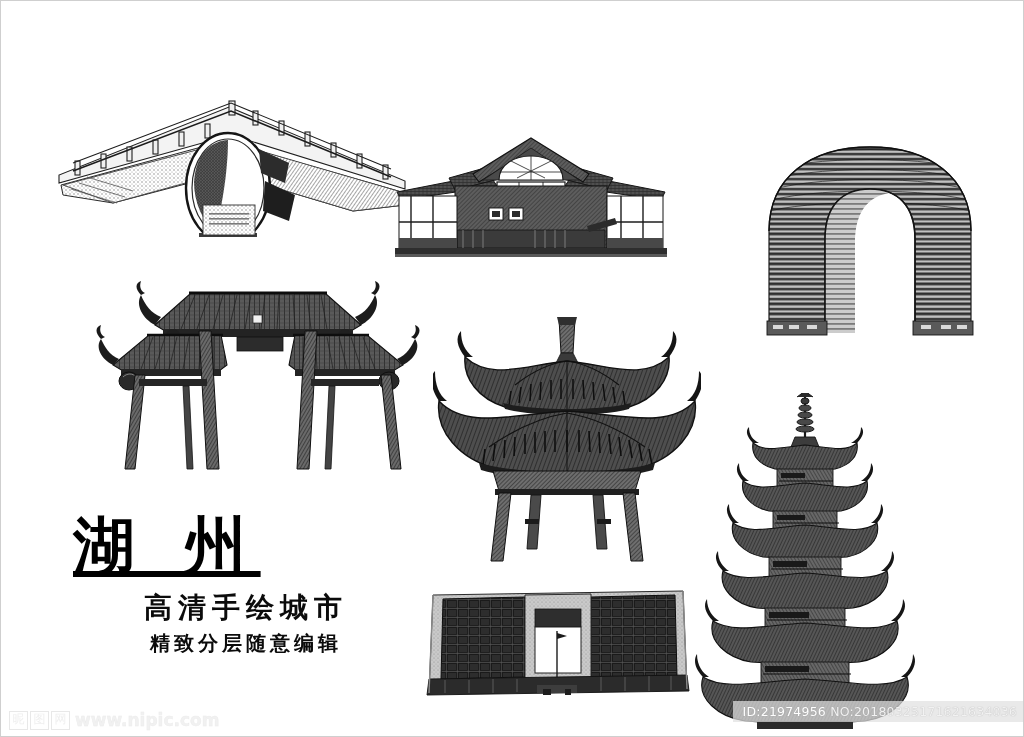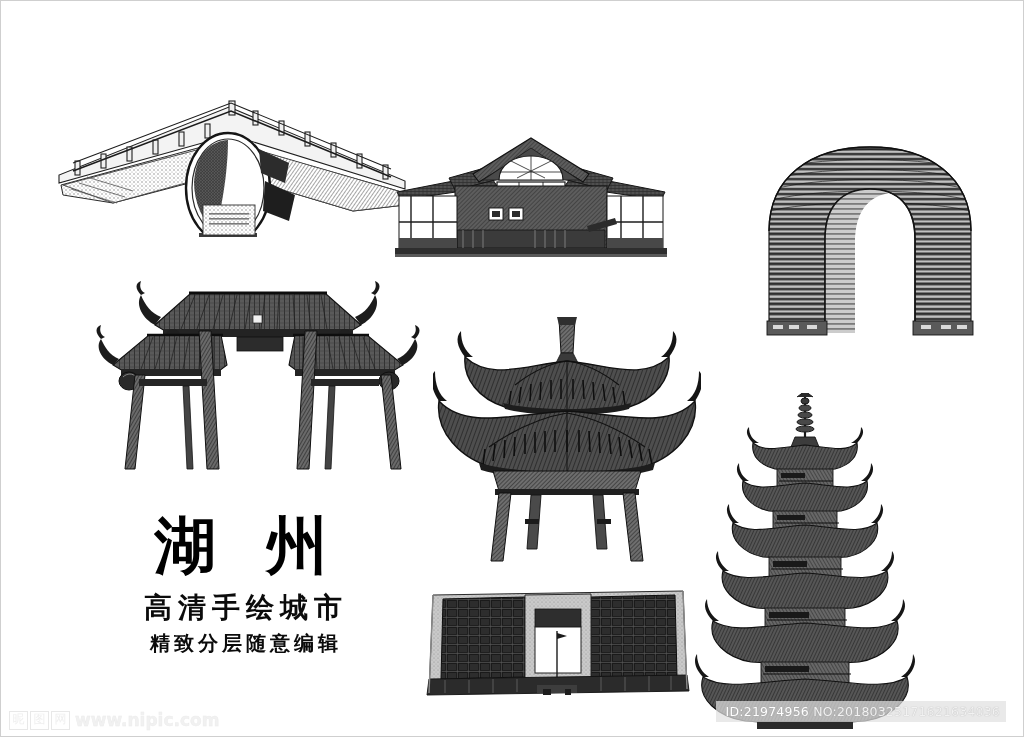--- a/index.html
+++ b/index.html
@@ -42,23 +42,24 @@
     top: 512px;
     width: 360px;
   }
   .city-title {
     font-family: "DejaVu Sans", "Liberation Sans", sans-serif;
     font-size: 62px;
     font-weight: 700;
     color: #000000;
     letter-spacing: 14px;
     line-height: 1.05;
-    text-align: center;
+    text-align: left;
     margin: 0 0 10px 0;
     padding-left: 10px;
+    text-decoration: underline;
   }
   .sub-line {
     font-family: "DejaVu Sans", "Liberation Sans", sans-serif;
     font-size: 28px;
     font-weight: 700;
     color: #0b0b0b;
     letter-spacing: 6px;
     text-align: center;
     line-height: 1.45;
     margin: 0;
@@ -93,21 +94,21 @@
   .wm-url {
     font-family: "DejaVu Sans", "Liberation Sans", sans-serif;
     font-size: 17px;
     font-weight: 700;
     color: #e6e6e6;
     letter-spacing: 0px;
     -webkit-text-stroke: 0.5px #dcdcdc;
   }
   .wm-id {
     position: absolute;
-    right: 17px;
+    right: 0px;
     bottom: 14px;
     background: rgba(225,225,225,0.72);
     color: #f2f2f2;
     font-family: "DejaVu Sans", "Liberation Sans", sans-serif;
     font-size: 12.5px;
     letter-spacing: 0.2px;
     padding: 3px 6px 3px 10px;
     white-space: nowrap;
     text-shadow: 0 0 1px rgba(120,120,120,0.6);
   }

